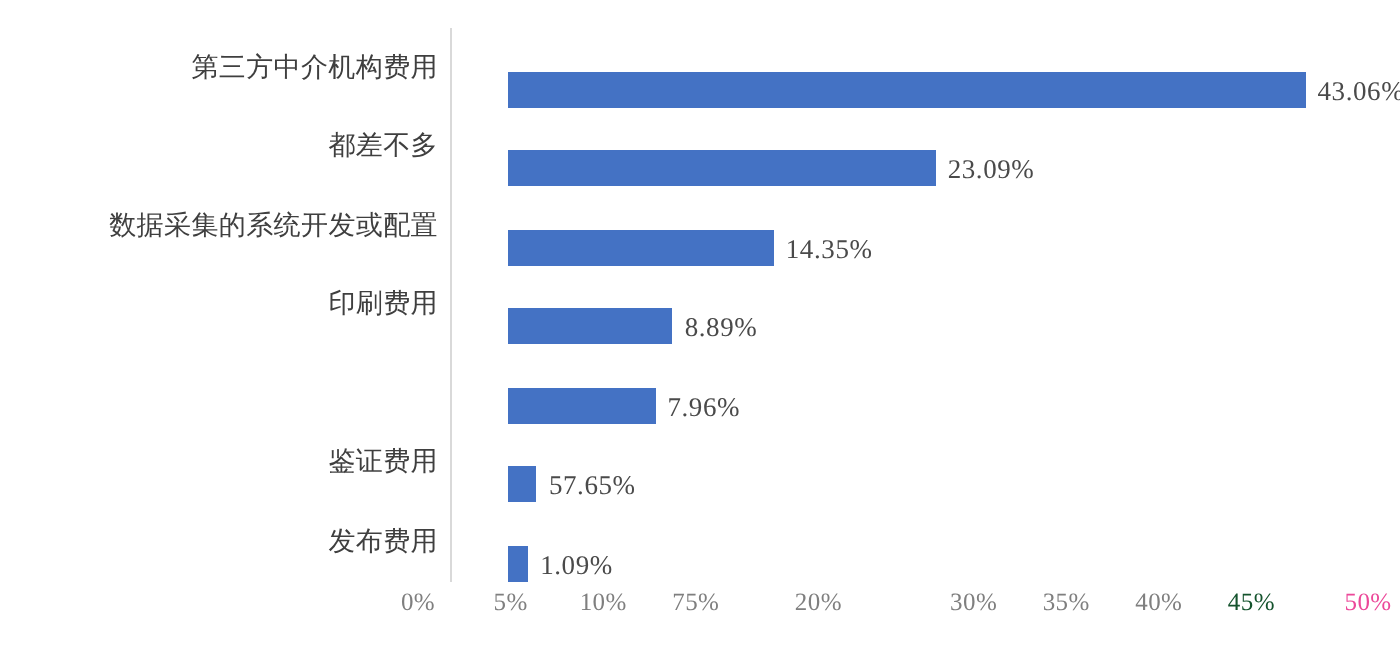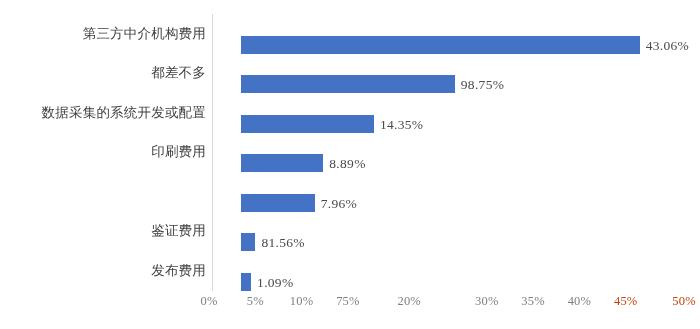--- a/index.html
+++ b/index.html
@@ -19,21 +19,21 @@
     position: absolute;
     left: 0; top: 0;
     width: 700px;
     height: 329px;
     background: #ffffff;
   }
 
   
   .plot-area {
     position: absolute;
-    left: 3px;
+    left: 16px;
     top: 0;
     width: 576px;
     height: 291px;
   }
 
   .axis-line {
     position: absolute;
     left: 209px;
     top: 14px;
     width: 1px;
@@ -129,21 +129,21 @@
           <div class="cat-label">第三方中介机构费用</div>
           <div class="bar-wrap">
             <div class="bar" title="第三方中介机构费用 43.06%" style="width: 398.736px; background: rgb(68, 114, 196);"></div>
             <div class="bar-value">43.06%</div>
           </div>
         </div>
         <div class="row" style="top: 39.5px;">
           <div class="cat-label">都差不多</div>
           <div class="bar-wrap">
             <div class="bar" title="都差不多 23.09%" style="width: 213.813px; background: rgb(68, 114, 196);"></div>
-            <div class="bar-value">98.75%</div>
+            <div class="bar-value">23.09%</div>
           </div>
         </div>
         <div class="row" style="top: 79px;">
           <div class="cat-label">数据采集的系统开发或配置</div>
           <div class="bar-wrap">
             <div class="bar" title="数据采集的系统开发或配置 14.35%" style="width: 132.881px; background: rgb(68, 114, 196);"></div>
             <div class="bar-value">14.35%</div>
           </div>
         </div>
         <div class="row" style="top: 118.5px;">
@@ -156,21 +156,21 @@
         <div class="row" style="top: 158px;">
           <div class="bar-wrap">
             <div class="bar" title="ESG专业人员支出 7.96%" style="width: 73.7096px; background: rgb(68, 114, 196);"></div>
             <div class="bar-value">7.96%</div>
           </div>
         </div>
         <div class="row" style="top: 197.5px;">
           <div class="cat-label">鉴证费用</div>
           <div class="bar-wrap">
             <div class="bar" title="鉴证费用 1.56%" style="width: 14.4456px; background: rgb(68, 114, 196);"></div>
-            <div class="bar-value">81.56%</div>
+            <div class="bar-value">57.65%</div>
           </div>
         </div>
         <div class="row" style="top: 237px;">
           <div class="cat-label">发布费用</div>
           <div class="bar-wrap">
             <div class="bar" title="发布费用 1.09%" style="width: 10.0934px; background: rgb(68, 114, 196);"></div>
             <div class="bar-value">1.09%</div>
           </div>
         </div>
       </div>
@@ -180,17 +180,17 @@
   <div class="xaxis">
       <div class="xtick" style="left: 0px; color: rgb(127, 127, 127);">0%</div>
       <div class="xtick" style="left: 46.3px; color: rgb(127, 127, 127);">5%</div>
       <div class="xtick" style="left: 92.6px; color: rgb(127, 127, 127);">10%</div>
       <div class="xtick" style="left: 138.9px; color: rgb(127, 127, 127);">75%</div>
       <div class="xtick" style="left: 185.2px; color: rgb(127, 127, 127); margin-left: 15px;">20%</div>
       <div class="xtick" style="left: 231.5px; color: rgb(127, 127, 127); margin-top: 35px;">25%</div>
       <div class="xtick" style="left: 277.8px; color: rgb(127, 127, 127);">30%</div>
       <div class="xtick" style="left: 324.1px; color: rgb(127, 127, 127); text-align: center;">35%</div>
       <div class="xtick" style="left: 370.4px; color: rgb(127, 127, 127);">40%</div>
-      <div class="xtick" style="left: 416.7px; color: #c2410c;">45%</div>
-      <div class="xtick" style="left: 475px; color: #c2410c;">50%</div>
+      <div class="xtick" style="left: 416.7px; color: #14532d;">45%</div>
+      <div class="xtick" style="left: 475px; color: #ec4899;">50%</div>
     </div>
 
 </div>
 
 </body></html>

